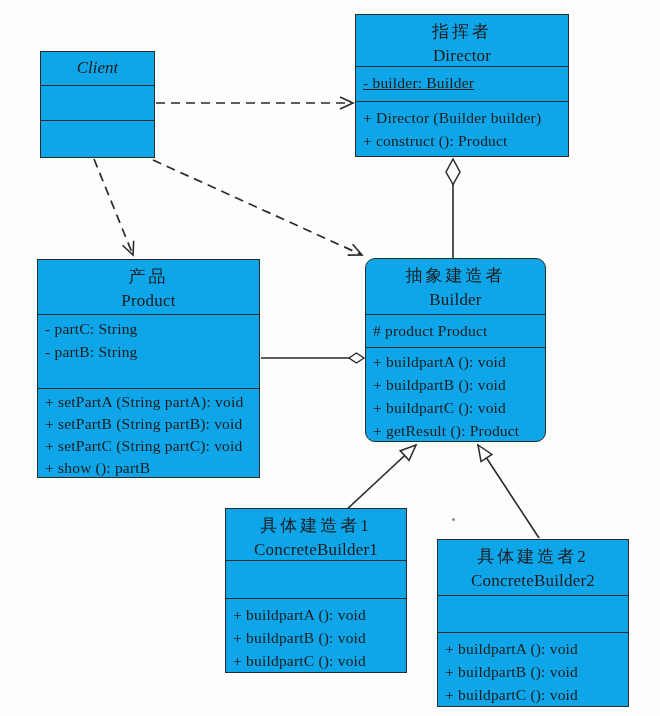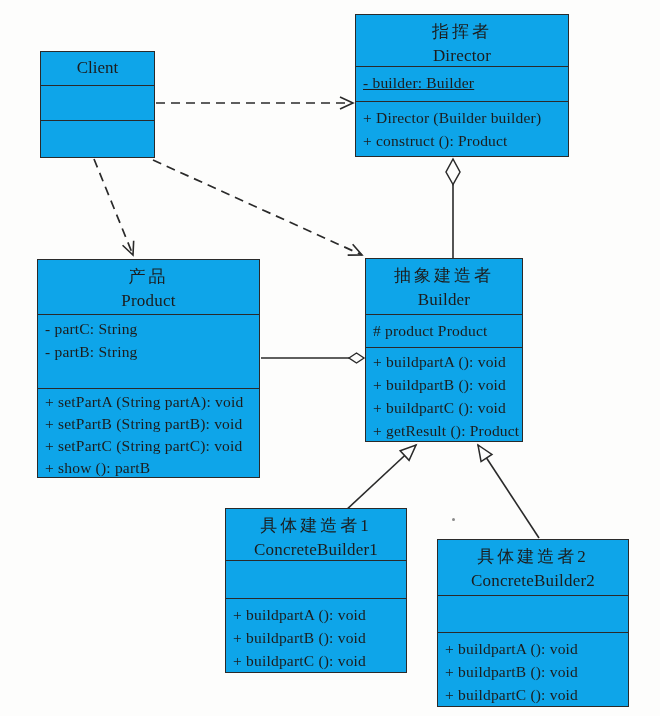--- a/index.html
+++ b/index.html
@@ -54,21 +54,21 @@
     <line x1="156" y1="103" x2="353" y2="103" stroke="#2a2a2a" stroke-width="1.7" stroke-dasharray="9,6" marker-end="url(#openArrow)"></line>
     <line x1="94" y1="159" x2="133" y2="255" stroke="#2a2a2a" stroke-width="1.7" stroke-dasharray="9,6" marker-end="url(#openArrow)"></line>
     <line x1="153" y1="160" x2="362" y2="255" stroke="#2a2a2a" stroke-width="1.7" stroke-dasharray="9,6" marker-end="url(#openArrow)"></line>
     <line x1="453" y1="259" x2="453" y2="159" stroke="#2a2a2a" stroke-width="1.6" marker-end="url(#diamondBig)"></line>
     <line x1="261" y1="358" x2="364" y2="358" stroke="#2a2a2a" stroke-width="1.6" marker-end="url(#diamondSmall)"></line>
     <line x1="315" y1="539" x2="416" y2="445" stroke="#2a2a2a" stroke-width="1.6" marker-end="url(#triangleHollow)"></line>
     <line x1="539" y1="538" x2="478" y2="445" stroke="#2a2a2a" stroke-width="1.6" marker-end="url(#triangleHollow)"></line>
   </svg>
 
   <div class="uml-class" style="left:40px; top:51px; width:115px; height:107px;">
-    <div class="compartment c-title" style="height:34px;">
+    <div class="compartment c-title" style="height:34px;font-style:italic;">
       <div class="t-single">Client</div>
     </div>
     <div class="compartment" style="height:35px;"></div>
     <div class="compartment last"></div>
   </div>
 
   <div class="uml-class" style="left:355px; top:14px; width:214px; height:143px;">
     <div class="compartment c-title" style="height:52px;">
       <div class="t-zh">指挥者</div>
       <div class="t-en">Director</div>
@@ -92,21 +92,21 @@
       <div class="member">- partB: String</div>
     </div>
     <div class="compartment last pad2 tight">
       <div class="member">+ setPartA (String partA): void</div>
       <div class="member">+ setPartB (String partB): void</div>
       <div class="member">+ setPartC (String partC): void</div>
       <div class="member">+ show (): partB</div>
     </div>
   </div>
 
-  <div class="uml-class" style="left:365px; top:258px; width:158px; height:184px;">
+  <div class="uml-class" style="left:365px; top:258px; width:181px; height:184px;border-radius:10px;">
     <div class="compartment c-title" style="height:56px;">
       <div class="t-zh">抽象建造者</div>
       <div class="t-en">Builder</div>
     </div>
     <div class="compartment pad4" style="height:33px;">
       <div class="member"># product Product</div>
     </div>
     <div class="compartment last pad2">
       <div class="member">+ buildpartA (): void</div>
       <div class="member">+ buildpartB (): void</div>

